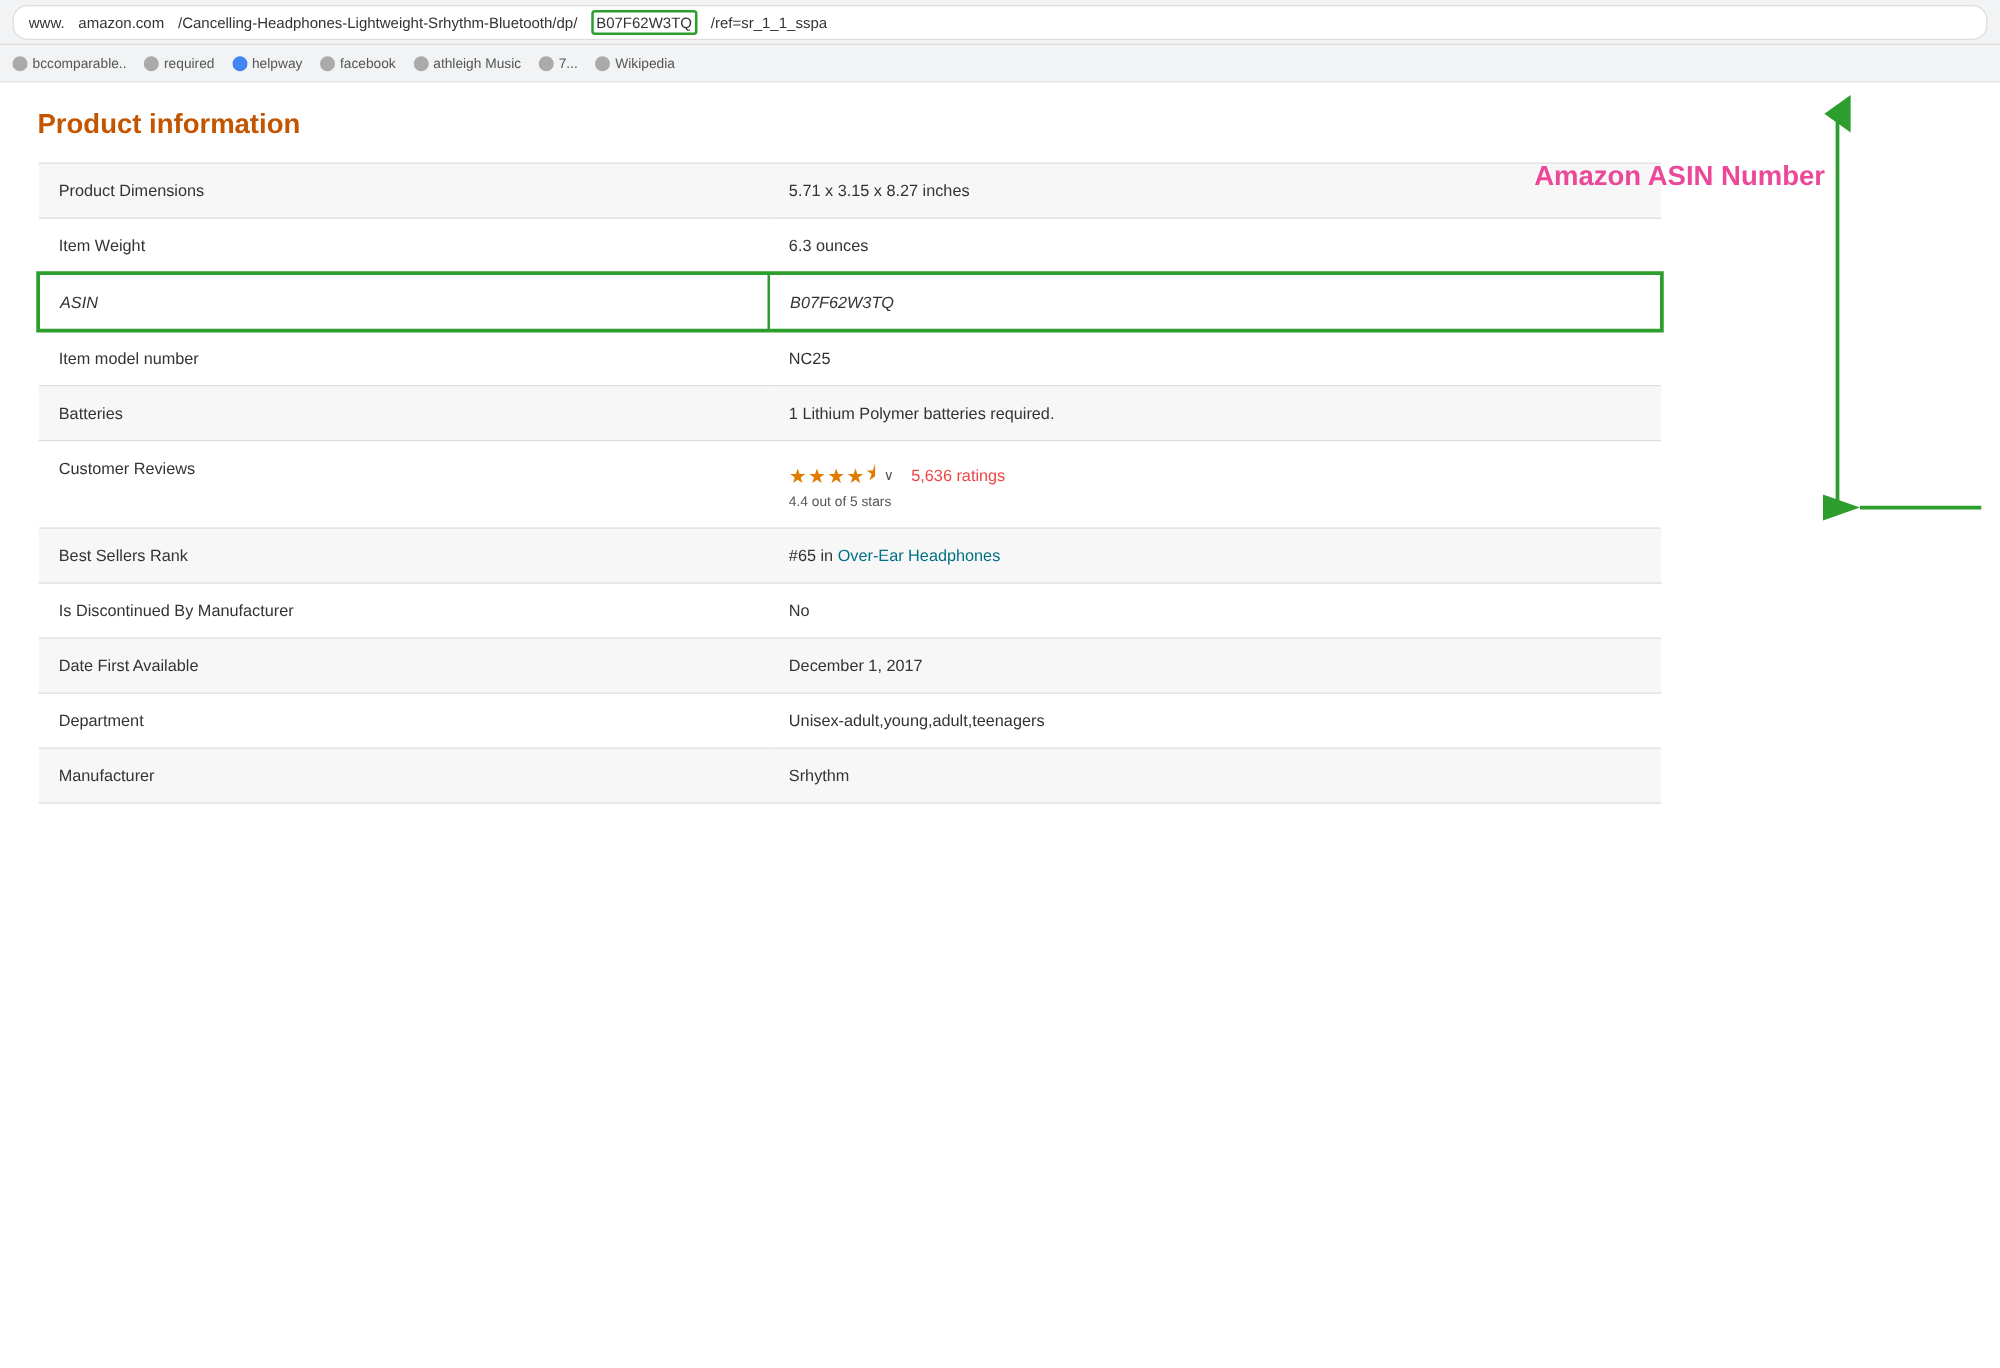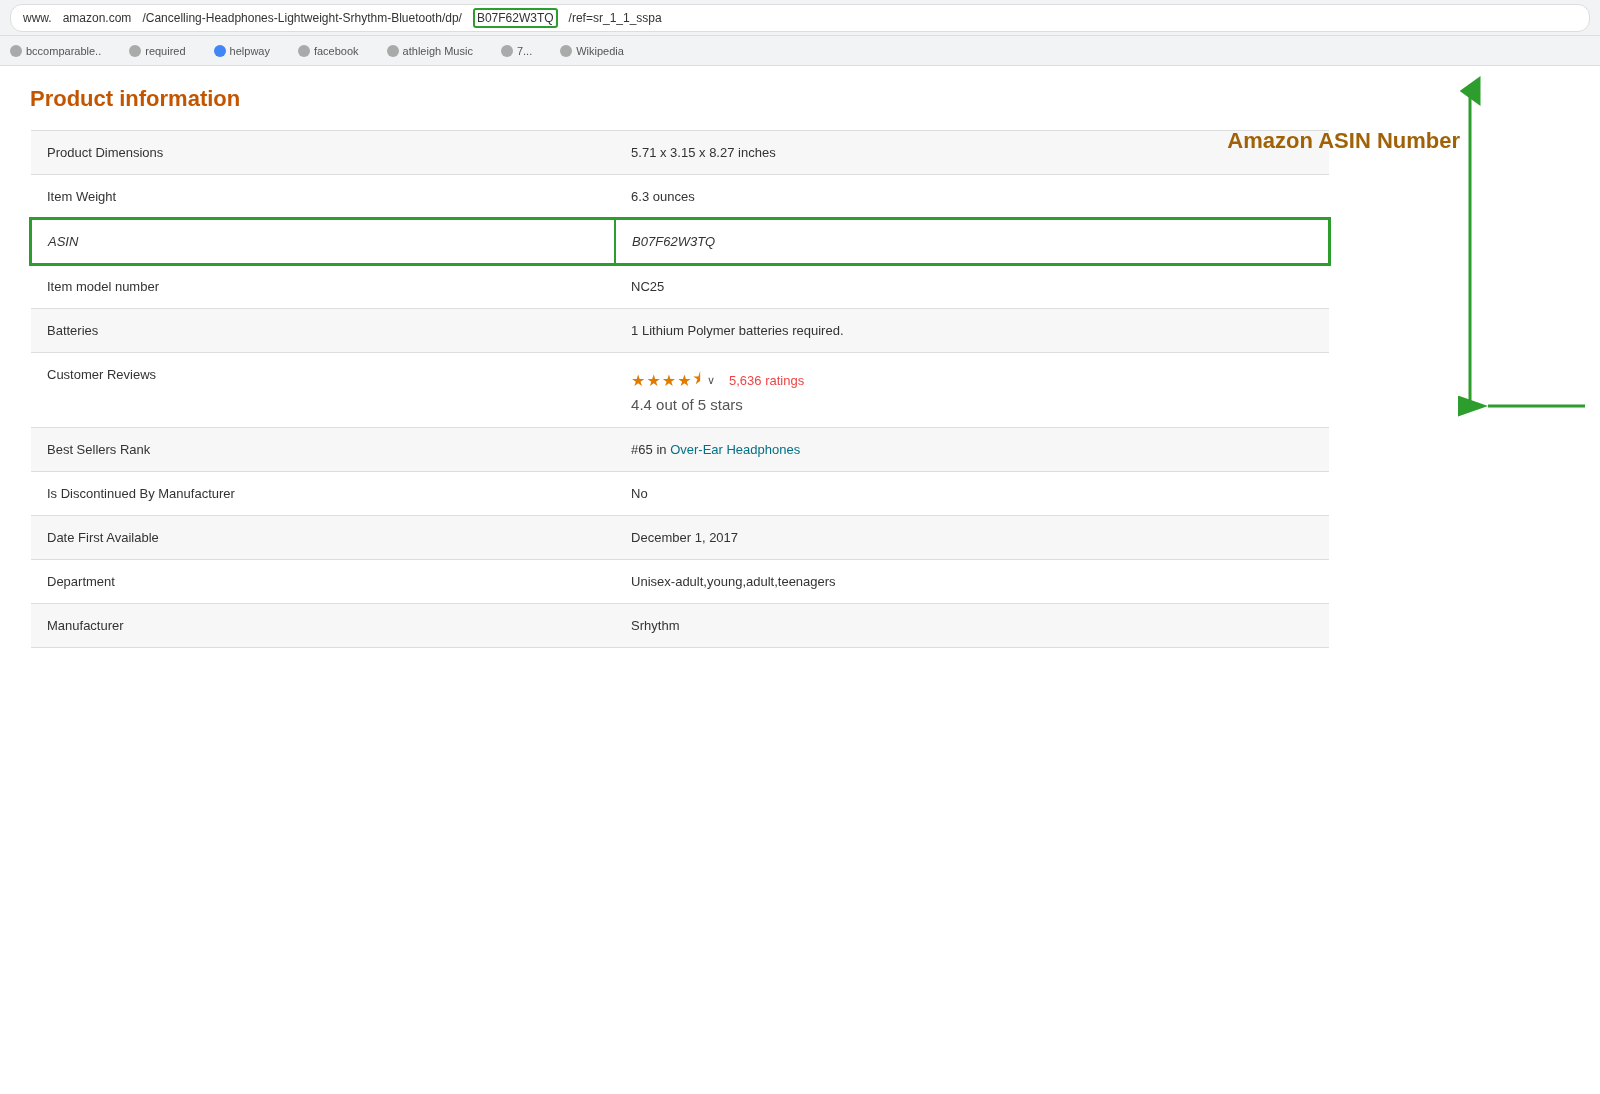--- a/index.html
+++ b/index.html
@@ -48,21 +48,21 @@
       background: #fff;
     }
 
     
     .bookmarks-bar {
       background: #f1f3f4;
       border-bottom: 1px solid #ddd;
       padding: 4px 10px;
       display: flex;
       align-items: center;
-      gap: 28px;
+      gap: 14px;
       height: 30px;
       font-size: 11px;
       color: #555;
     }
     .bookmark-item {
       display: flex;
       align-items: center;
       gap: 4px;
       cursor: pointer;
     }
@@ -137,21 +137,21 @@
       align-items: center;
       gap: 1px;
     }
     .ratings-count {
       color: #ef4444;
       margin-left: 8px;
       font-size: 13px;
       text-decoration: none;
     }
     .rating-text {
-      font-size: 15px;
+      font-size: 11px;
       color: #555;
       margin-top: 2px;
       display: block;
     }
     .bsr-link {
       color: #007185;
       text-decoration: none;
       margin-top: 41px;
     }
 
@@ -163,21 +163,21 @@
       width: 100%;
       height: 100%;
       pointer-events: none;
     }
 
     
     .asin-label {
       position: absolute;
       top: 128px;
       right: 140px;
-      color: #a16207;
+      color: #ec4899;
       font-size: 22px;
       font-weight: bold;
       white-space: nowrap;
       pointer-events: none;
     }
 
     
     .arrow-svg {
       position: absolute;
       top: 36px;

